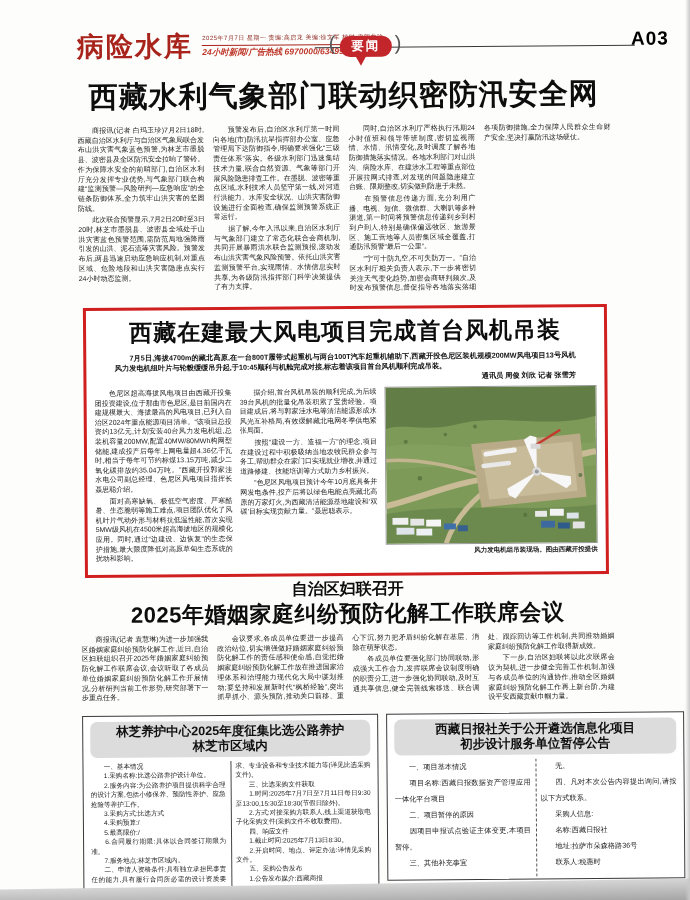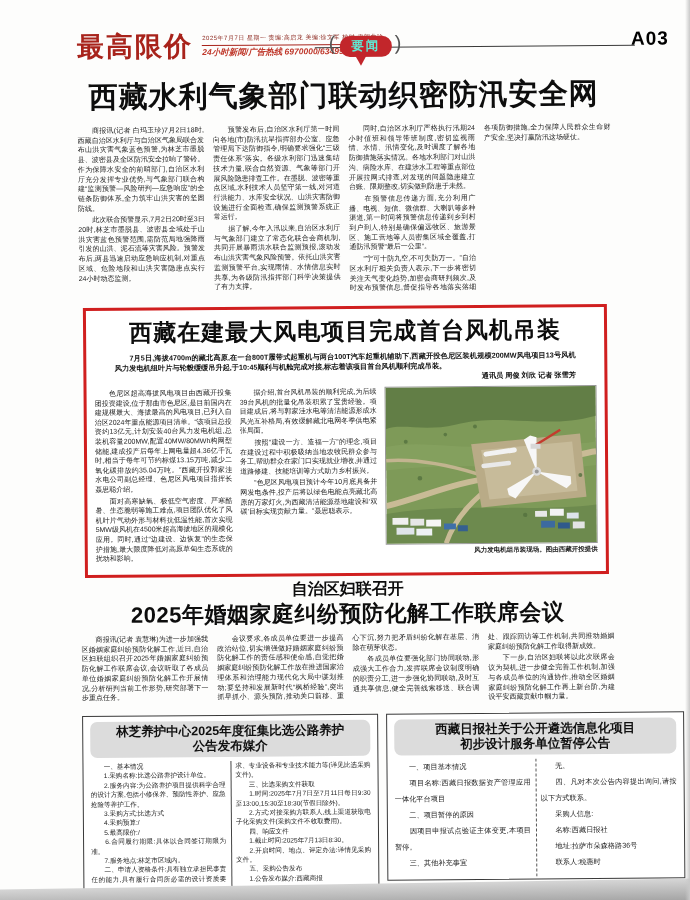--- a/index.html
+++ b/index.html
@@ -8,21 +8,21 @@
   .page { position:relative; width:690px; height:900px; background:#fdfdfc; overflow:hidden; }
   .content { position:absolute; inset:0; transform:rotate(-0.45deg); }
 
   
   .header { position:absolute; top:30px; left:80px; right:10px; height:36px; }
   .masthead-name { display:inline-block; font-family:"DejaVu Serif","Liberation Serif",serif; font-weight:900; font-size:27px; color:#a8231b; letter-spacing:2px; line-height:30px; }
   .masthead-lines { display:inline-block; vertical-align:top; margin-left:5px; padding-top:3px; }
   .masthead-info { font-size:6px; color:#8e2b22; letter-spacing:0.5px; }
   .hotline { font-size:8.5px; color:#bf372a; font-style:italic; font-weight:bold; margin-top:2px; border-top:1px solid #a8231b; padding-top:1px; }
   .header-line { position:absolute; top:17px; left:238px; width:320px; border-top:1.3px solid #3a3a3a; }
-  .badge { position:absolute; top:6px; left:263px; width:52px; height:21px; background:#c2262b; border-radius:10px; color:#5eead4; font-weight:bold; font-size:12.5px; text-align:center; line-height:21px; letter-spacing:2px; z-index:3; }
+  .badge { position:absolute; top:6px; left:263px; width:52px; height:21px; background:#c2262b; border-radius:10px; color:#ffffff; font-weight:bold; font-size:12.5px; text-align:center; line-height:21px; letter-spacing:2px; z-index:3; }
   .badge-tail { position:absolute; top:25px; left:278px; width:0; height:0; border-left:6px solid transparent; border-right:6px solid transparent; border-top:11px solid #c2262b; z-index:3; }
   .paren { position:absolute; top:2px; font-size:20px; color:#555; font-weight:200; z-index:2; }
   .paren.l { left:252px; } .paren.r { left:318px; }
   .page-num { position:absolute; right:8px; top:0; font-size:19px; font-weight:bold; color:#000000; letter-spacing:1px; }
 
   
   .flood-headline { position:absolute; top:76px; left:80px; width:533px; text-align:center; font-size:29px; font-weight:900; color:#0d0d0d; letter-spacing:1px; }
   .colbody { text-align:justify; color:#1c1c1c; overflow:hidden; column-fill:auto; }
   .colbody p { margin:0 0 2px 0; }
   .flood-body { position:absolute; top:124px; left:80px; width:533px; height:178px; column-count:4; column-gap:9px; font-size:7px; line-height:9.7px; }
@@ -58,21 +58,21 @@
   .scan-shadow { position:absolute; left:-12px; right:-12px; bottom:-16px; height:32px; background:linear-gradient(to bottom,#d6d6d6,#8d8d8d); transform:rotate(-0.9deg); }
   .edge-right { position:absolute; top:0; right:0; width:5px; height:100%; background:linear-gradient(to right,rgba(255,255,255,0),#c9c9c9); }
 </style>
 </head>
 <body>
 
 <div class="page">
   <div class="content">
 
     <div class="header">
-      <span class="masthead-name">最高限价</span>
+      <span class="masthead-name">病险水库</span>
       <span class="masthead-lines">
         <span class="masthead-info" style="display:block">2025年7月7日 星期一  责编:高启龙  美编:徐文军  校对:索朗曲珍</span>
         <span class="hotline" style="display:block">24小时新闻/广告热线 6970000/6349996</span>
       </span>
       <span class="header-line"></span>
       <span class="paren l">(</span>
       <span class="badge">要闻</span>
       <span class="badge-tail"></span>
       <span class="paren r">)</span>
       <span class="page-num">A03</span>
@@ -162,21 +162,21 @@
         <p>　　商报讯(记者 袁慧琳)为进一步加强我区婚姻家庭纠纷预防化解工作,近日,自治区妇联组织召开2025年婚姻家庭纠纷预防化解工作联席会议,会议听取了各成员单位婚姻家庭纠纷预防化解工作开展情况,分析研判当前工作形势,研究部署下一步重点任务。</p>
         <p>　　会议要求,各成员单位要进一步提高政治站位,切实增强做好婚姻家庭纠纷预防化解工作的责任感和使命感,自觉把婚姻家庭纠纷预防化解工作放在推进国家治理体系和治理能力现代化大局中谋划推动;要坚持和发展新时代“枫桥经验”,突出抓早抓小、源头预防,推动关口前移、重心下沉,努力把矛盾纠纷化解在基层、消除在萌芽状态。</p>
         <p>　　各成员单位要强化部门协同联动,形成强大工作合力,发挥联席会议制度明确的职责分工,进一步强化协同联动,及时互通共享信息,健全完善线索移送、联合调处、跟踪回访等工作机制,共同推动婚姻家庭纠纷预防化解工作取得新成效。</p>
         <p>　　下一步,自治区妇联将以此次联席会议为契机,进一步健全完善工作机制,加强与各成员单位的沟通协作,推动全区婚姻家庭纠纷预防化解工作再上新台阶,为建设平安西藏贡献巾帼力量。</p>
       </div>
 
     <div class="notices">
       <div class="notice left-box">
         <div class="notice-title">
           <span>林芝养护中心2025年度征集比选公路养护</span><br>
-          <span>公告发布媒介</span>
+          <span>林芝市区域内</span>
         </div>
         <div class="notice-body">
             <div class="line">　　一、基本情况</div>
             <div class="line">　　1.采购名称:比选公路养护设计单位。</div>
             <div class="line">　　2.服务内容:为公路养护项目提供科学合理的设计方案,包括小修保养、预防性养护、应急抢险等养护工作。</div>
             <div class="line">　　3.采购方式:比选方式</div>
             <div class="line">　　4.采购预算:/</div>
             <div class="line">　　5.最高限价:/</div>
             <div class="line">　　6.合同履行期限:具体以合同签订期限为准。</div>
             <div class="line">　　7.服务地点:林芝市区域内。</div>

